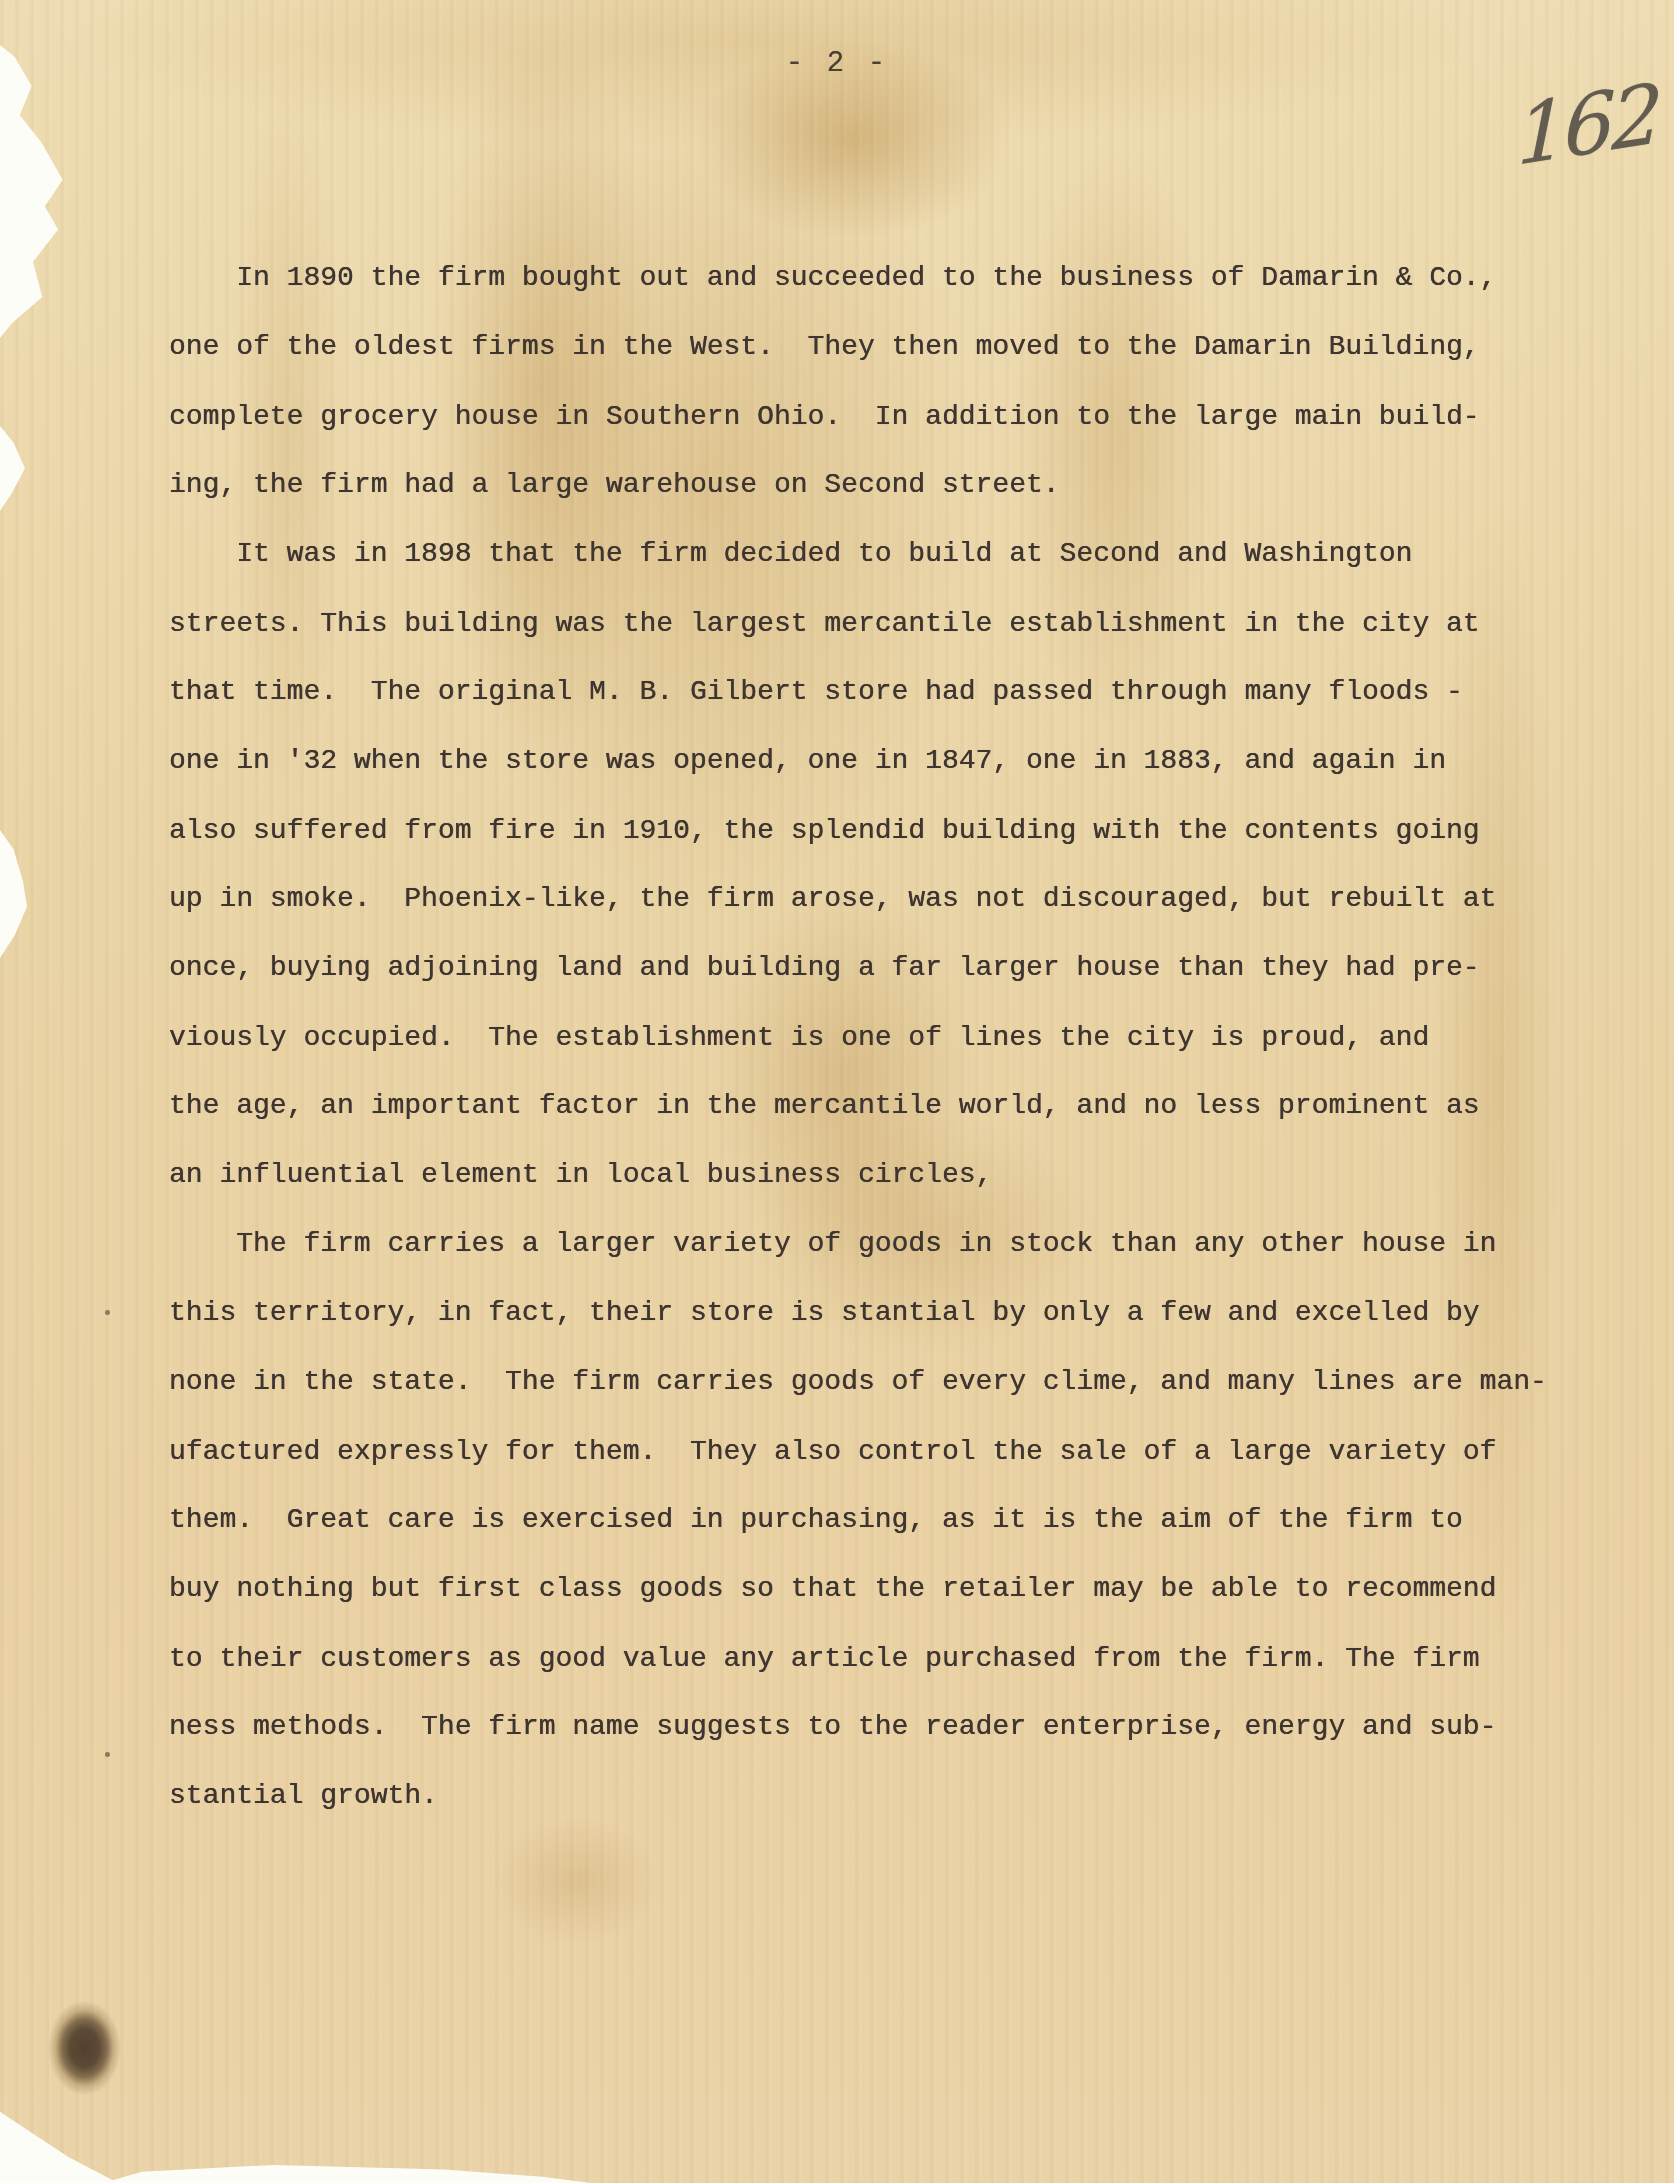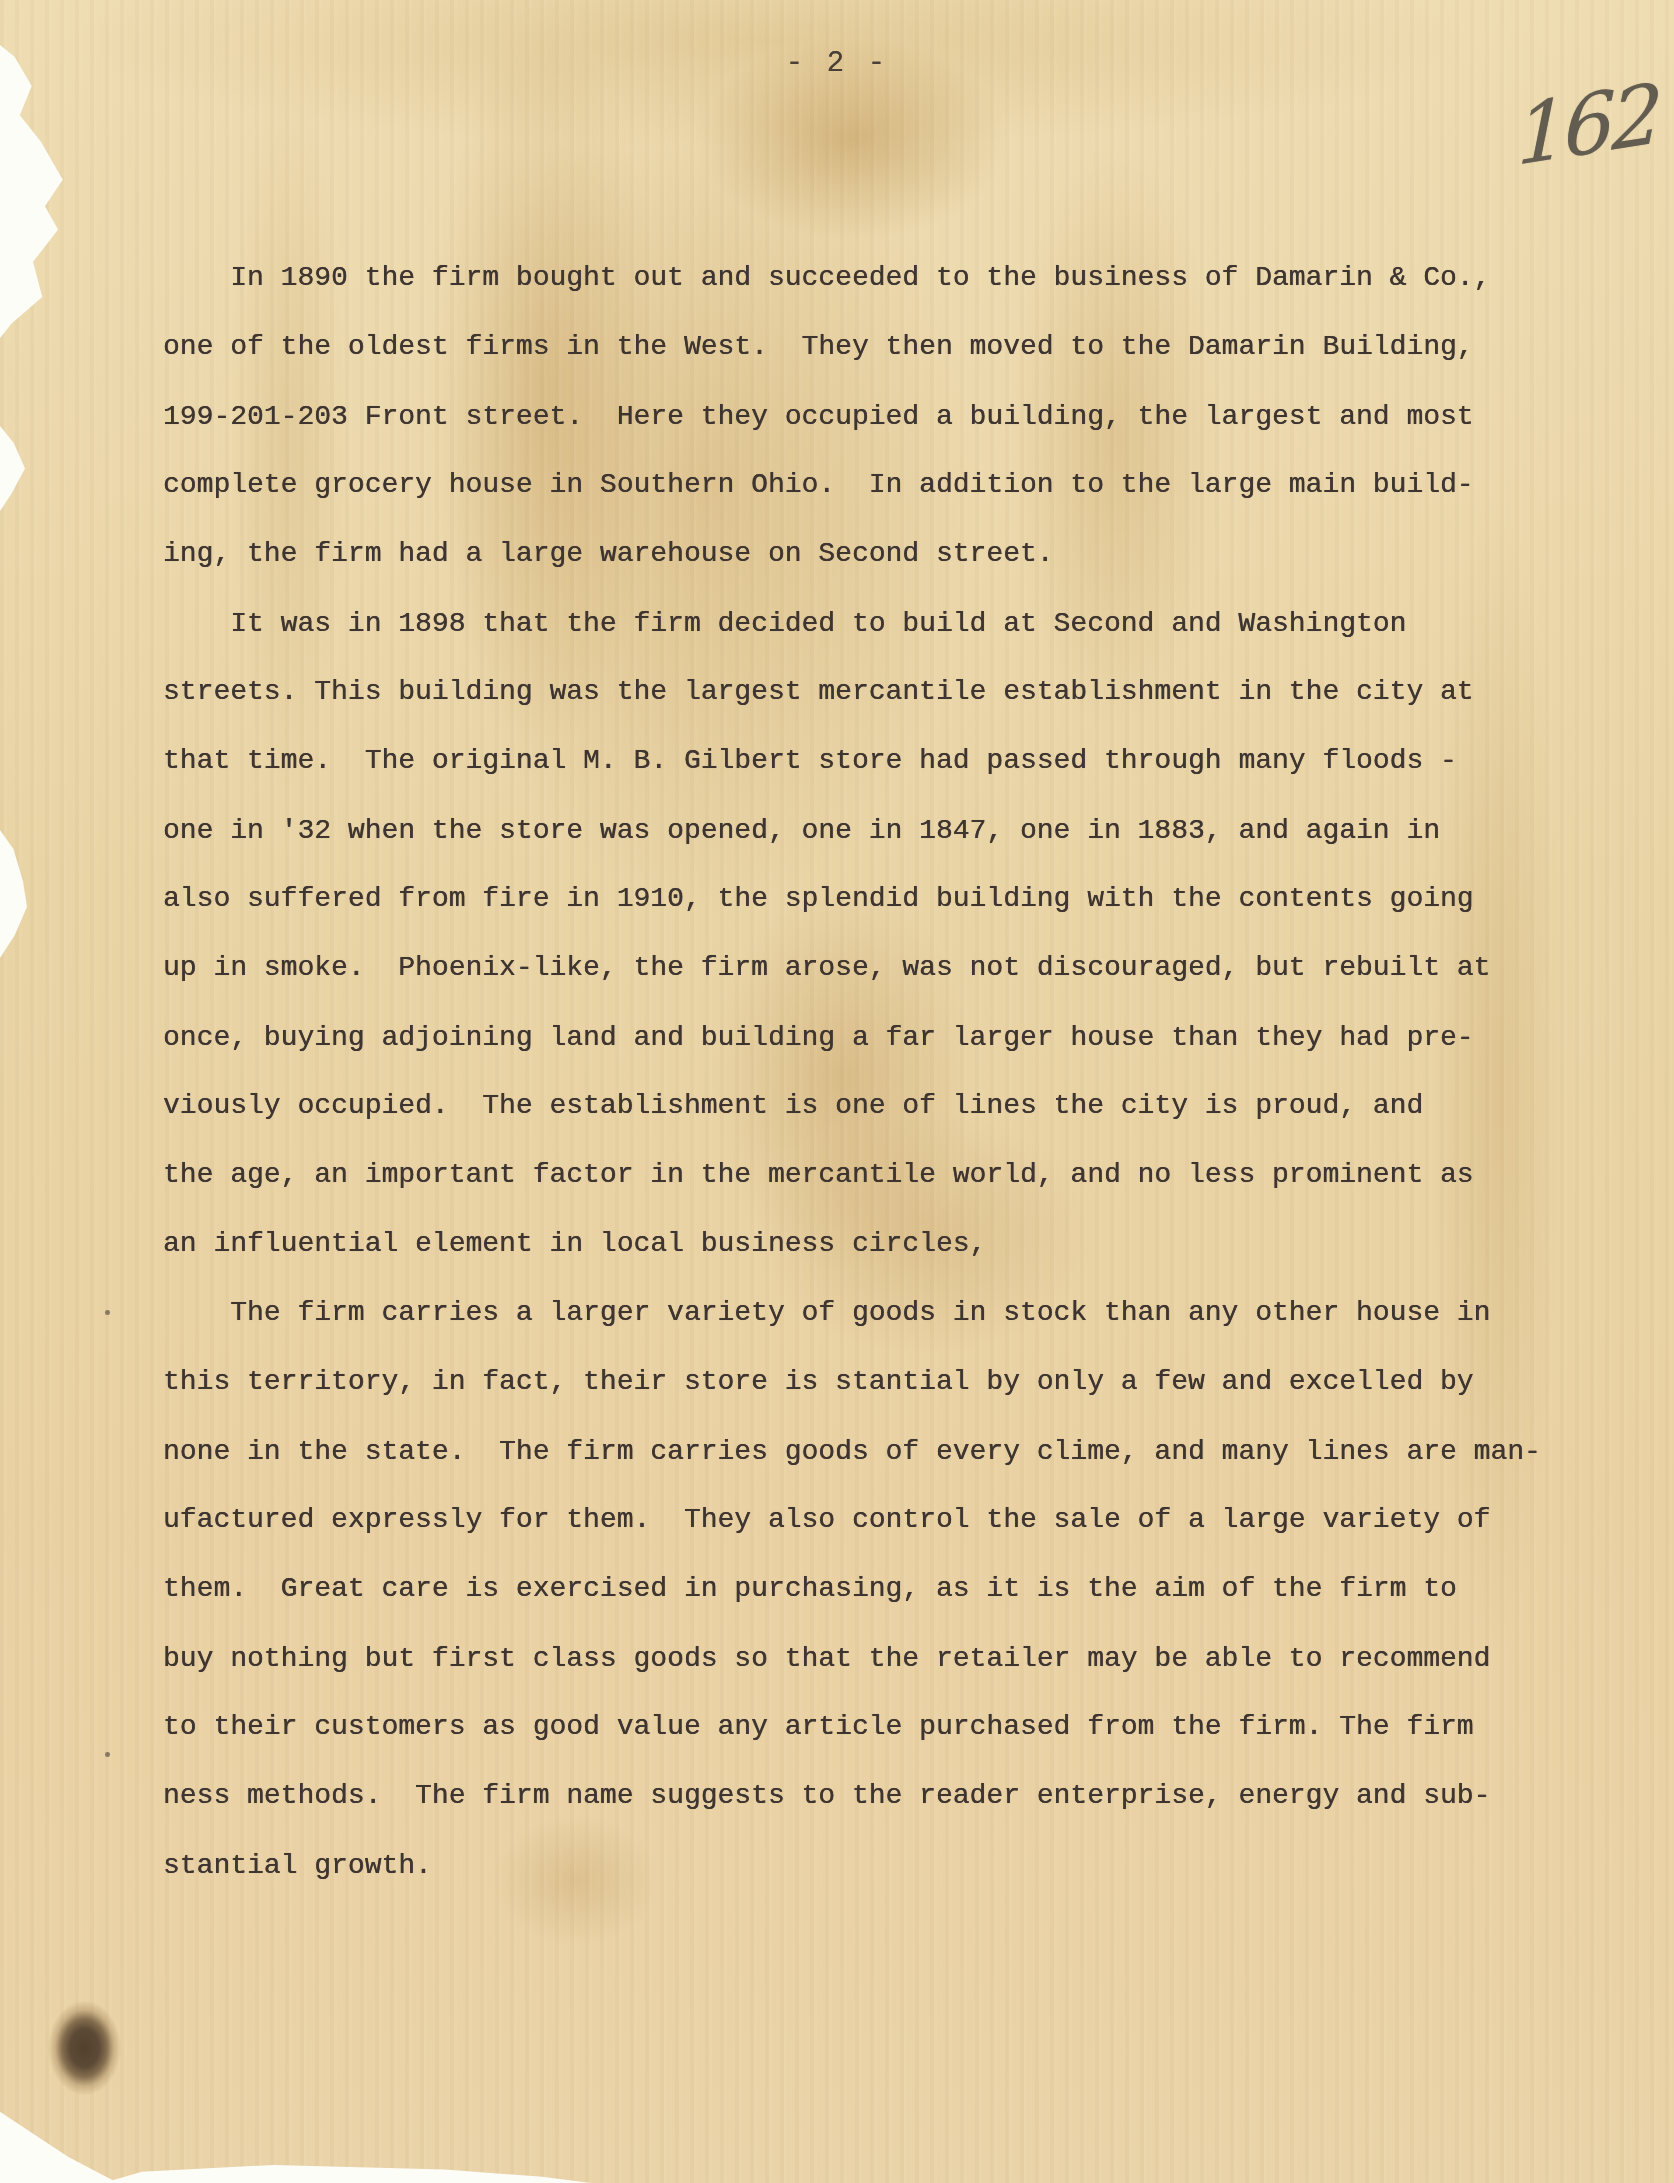--- a/index.html
+++ b/index.html
@@ -101,21 +101,21 @@
     font-style: italic;
     font-size: 82px;
     color: #635c50;
     letter-spacing: -4.1px;
     transform: rotate(-9deg) skewX(-10deg);
     text-shadow: 0 0 1px rgba(99,92,80,0.55);
   }
   
   .typed-text {
     position: absolute;
-    left: 163px; top: 243px;
+    left: 169px; top: 243px;
     width: 1449px;
     font-size: 28px;
     line-height: 69px;
     color: #3e3531;
     text-shadow: 0.3px 0 0 rgba(62,53,49,0.75), 0 0 0.7px rgba(62,53,49,0.45);
   }
   .typed-line { white-space: pre; }
   .typed-line.indent { text-indent: 4ch; }
   
   .typed-line:nth-child(3n)  { transform: translateY(0.5px); }
@@ -137,21 +137,20 @@
   <div class="coffee-stain"></div>
   <div class="ink-speck" style="left:105px; top:1310px;"></div>
   <div class="ink-speck" style="left:105px; top:1752px;"></div>
 
   <div class="page-number">- 2 -</div>
   <div class="handwritten-note">162</div>
 
   <div class="typed-text">
       <div class="typed-line indent">In 1890 the firm bought out and succeeded to the business of Damarin &amp; Co.,</div>
       <div class="typed-line">one of the oldest firms in the West.  They then moved to the Damarin Building,</div>
-      <div class="typed-line">199-201-203 Front street.  Here they occupied a building, the largest and most</div>
       <div class="typed-line">complete grocery house in Southern Ohio.  In addition to the large main build-</div>
       <div class="typed-line">ing, the firm had a large warehouse on Second street.</div>
       <div class="typed-line indent">It was in 1898 that the firm decided to build at Second and Washington</div>
       <div class="typed-line">streets. This building was the largest mercantile establishment in the city at</div>
       <div class="typed-line">that time.  The original M. B. Gilbert store had passed through many floods -</div>
       <div class="typed-line">one in '32 when the store was opened, one in 1847, one in 1883, and again in</div>
       <div class="typed-line">also suffered from fire in 1910, the splendid building with the contents going</div>
       <div class="typed-line">up in smoke.  Phoenix-like, the firm arose, was not discouraged, but rebuilt at</div>
       <div class="typed-line">once, buying adjoining land and building a far larger house than they had pre-</div>
       <div class="typed-line">viously occupied.  The establishment is one of lines the city is proud, and</div>

